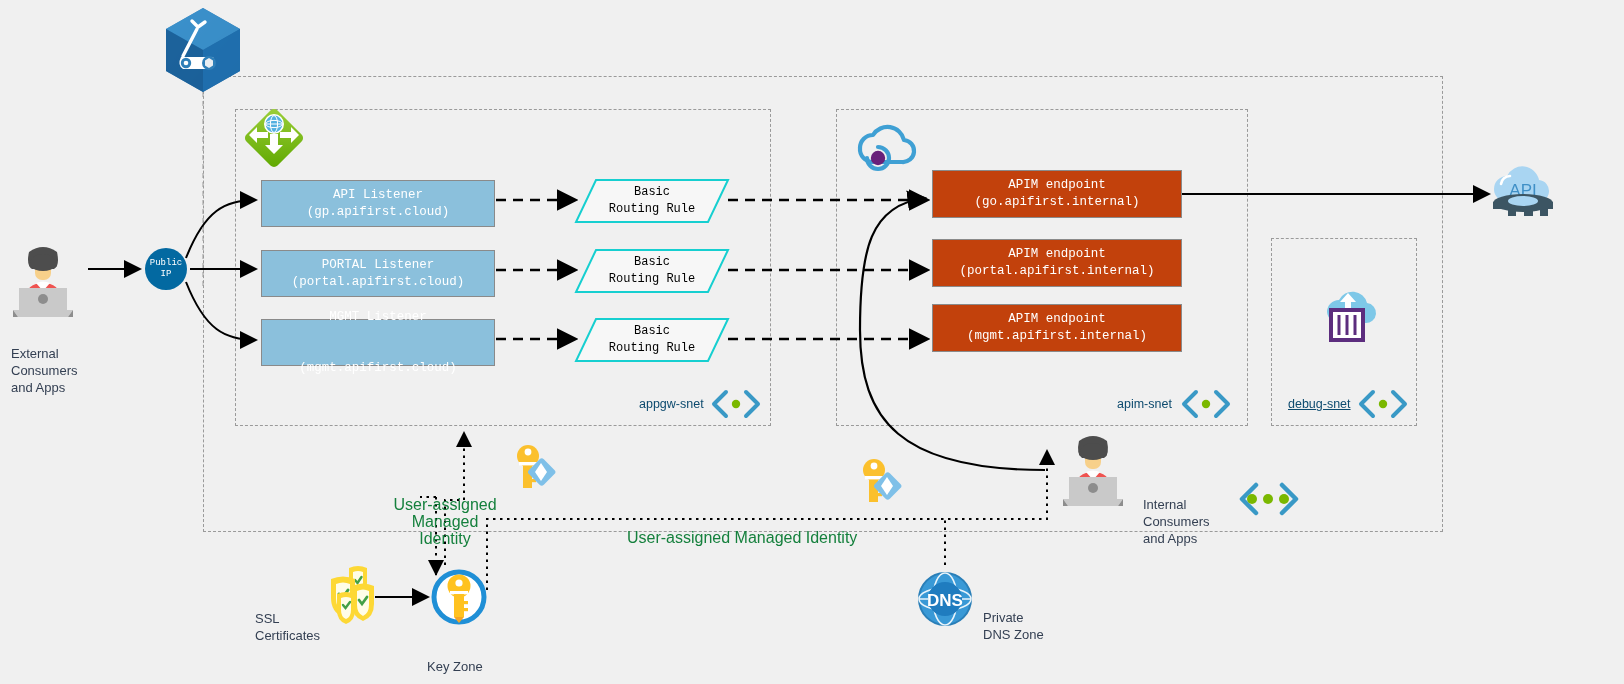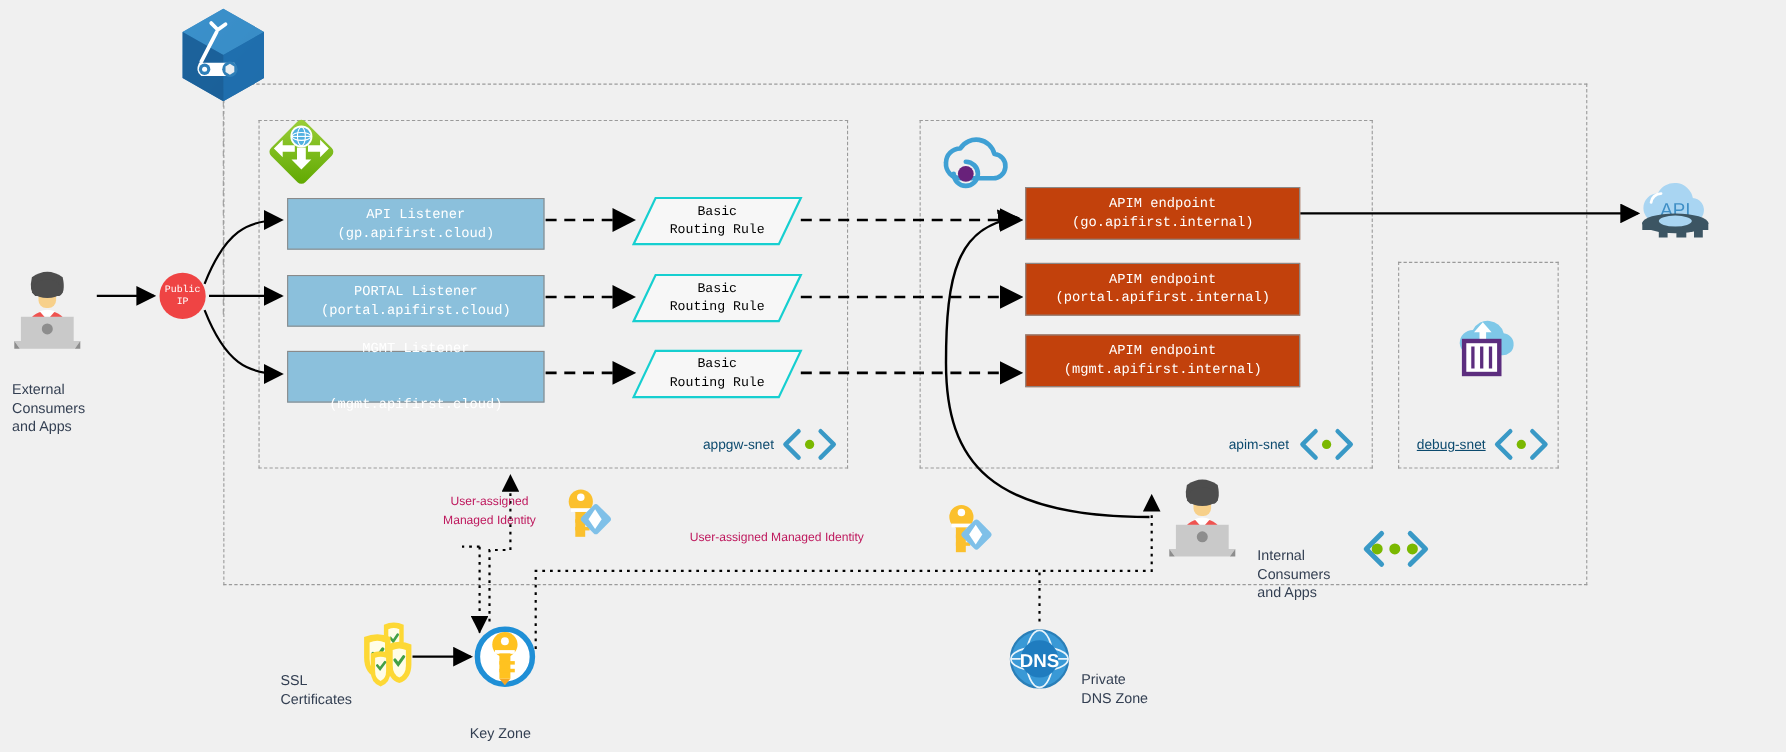--- a/index.html
+++ b/index.html
@@ -16,23 +16,23 @@
     display:flex;flex-direction:column;align-items:center;justify-content:center;
     font-family:"Liberation Mono","DejaVu Sans Mono",monospace;color:#ffffff;font-size:12.5px;line-height:17px;}
   .apim{position:absolute;background:#c2410c;border:1px solid #8a8a8a;box-sizing:border-box;
     display:flex;flex-direction:column;align-items:center;justify-content:center;
     font-family:"Liberation Mono","DejaVu Sans Mono",monospace;color:#ffffff;font-size:12.5px;line-height:17px;}
 
   .rule-label{position:absolute;display:flex;flex-direction:column;align-items:center;justify-content:center;
     width:140px;height:48px;font-family:"Liberation Mono","DejaVu Sans Mono",monospace;
     color:#000000;font-size:12px;line-height:17px;text-align:center;}
   .snet-label{position:absolute;color:#0c4a6e;font-size:12.5px;white-space:nowrap;}
-  .mono-note{position:absolute;color:#be185d;font-size:11px;line-height:17px;}
-
-  .pip{position:absolute;width:42px;height:42px;border-radius:50%;background:#ef4444;
+  .mono-note{position:absolute;color:#15803d;font-size:16px;line-height:17px;margin-top:48px;}
+
+  .pip{position:absolute;width:42px;height:42px;border-radius:50%;background:#0369a1;
     display:flex;flex-direction:column;align-items:center;justify-content:center;
     font-family:"Liberation Mono","DejaVu Sans Mono",monospace;color:#fff;font-size:9px;line-height:11px;}
 
   .cap{position:absolute;color:#333f52;font-size:13px;line-height:17px;margin-top:27px;}
 </style>
 </head>
 <body>
 
 <div id="canvas">
 

